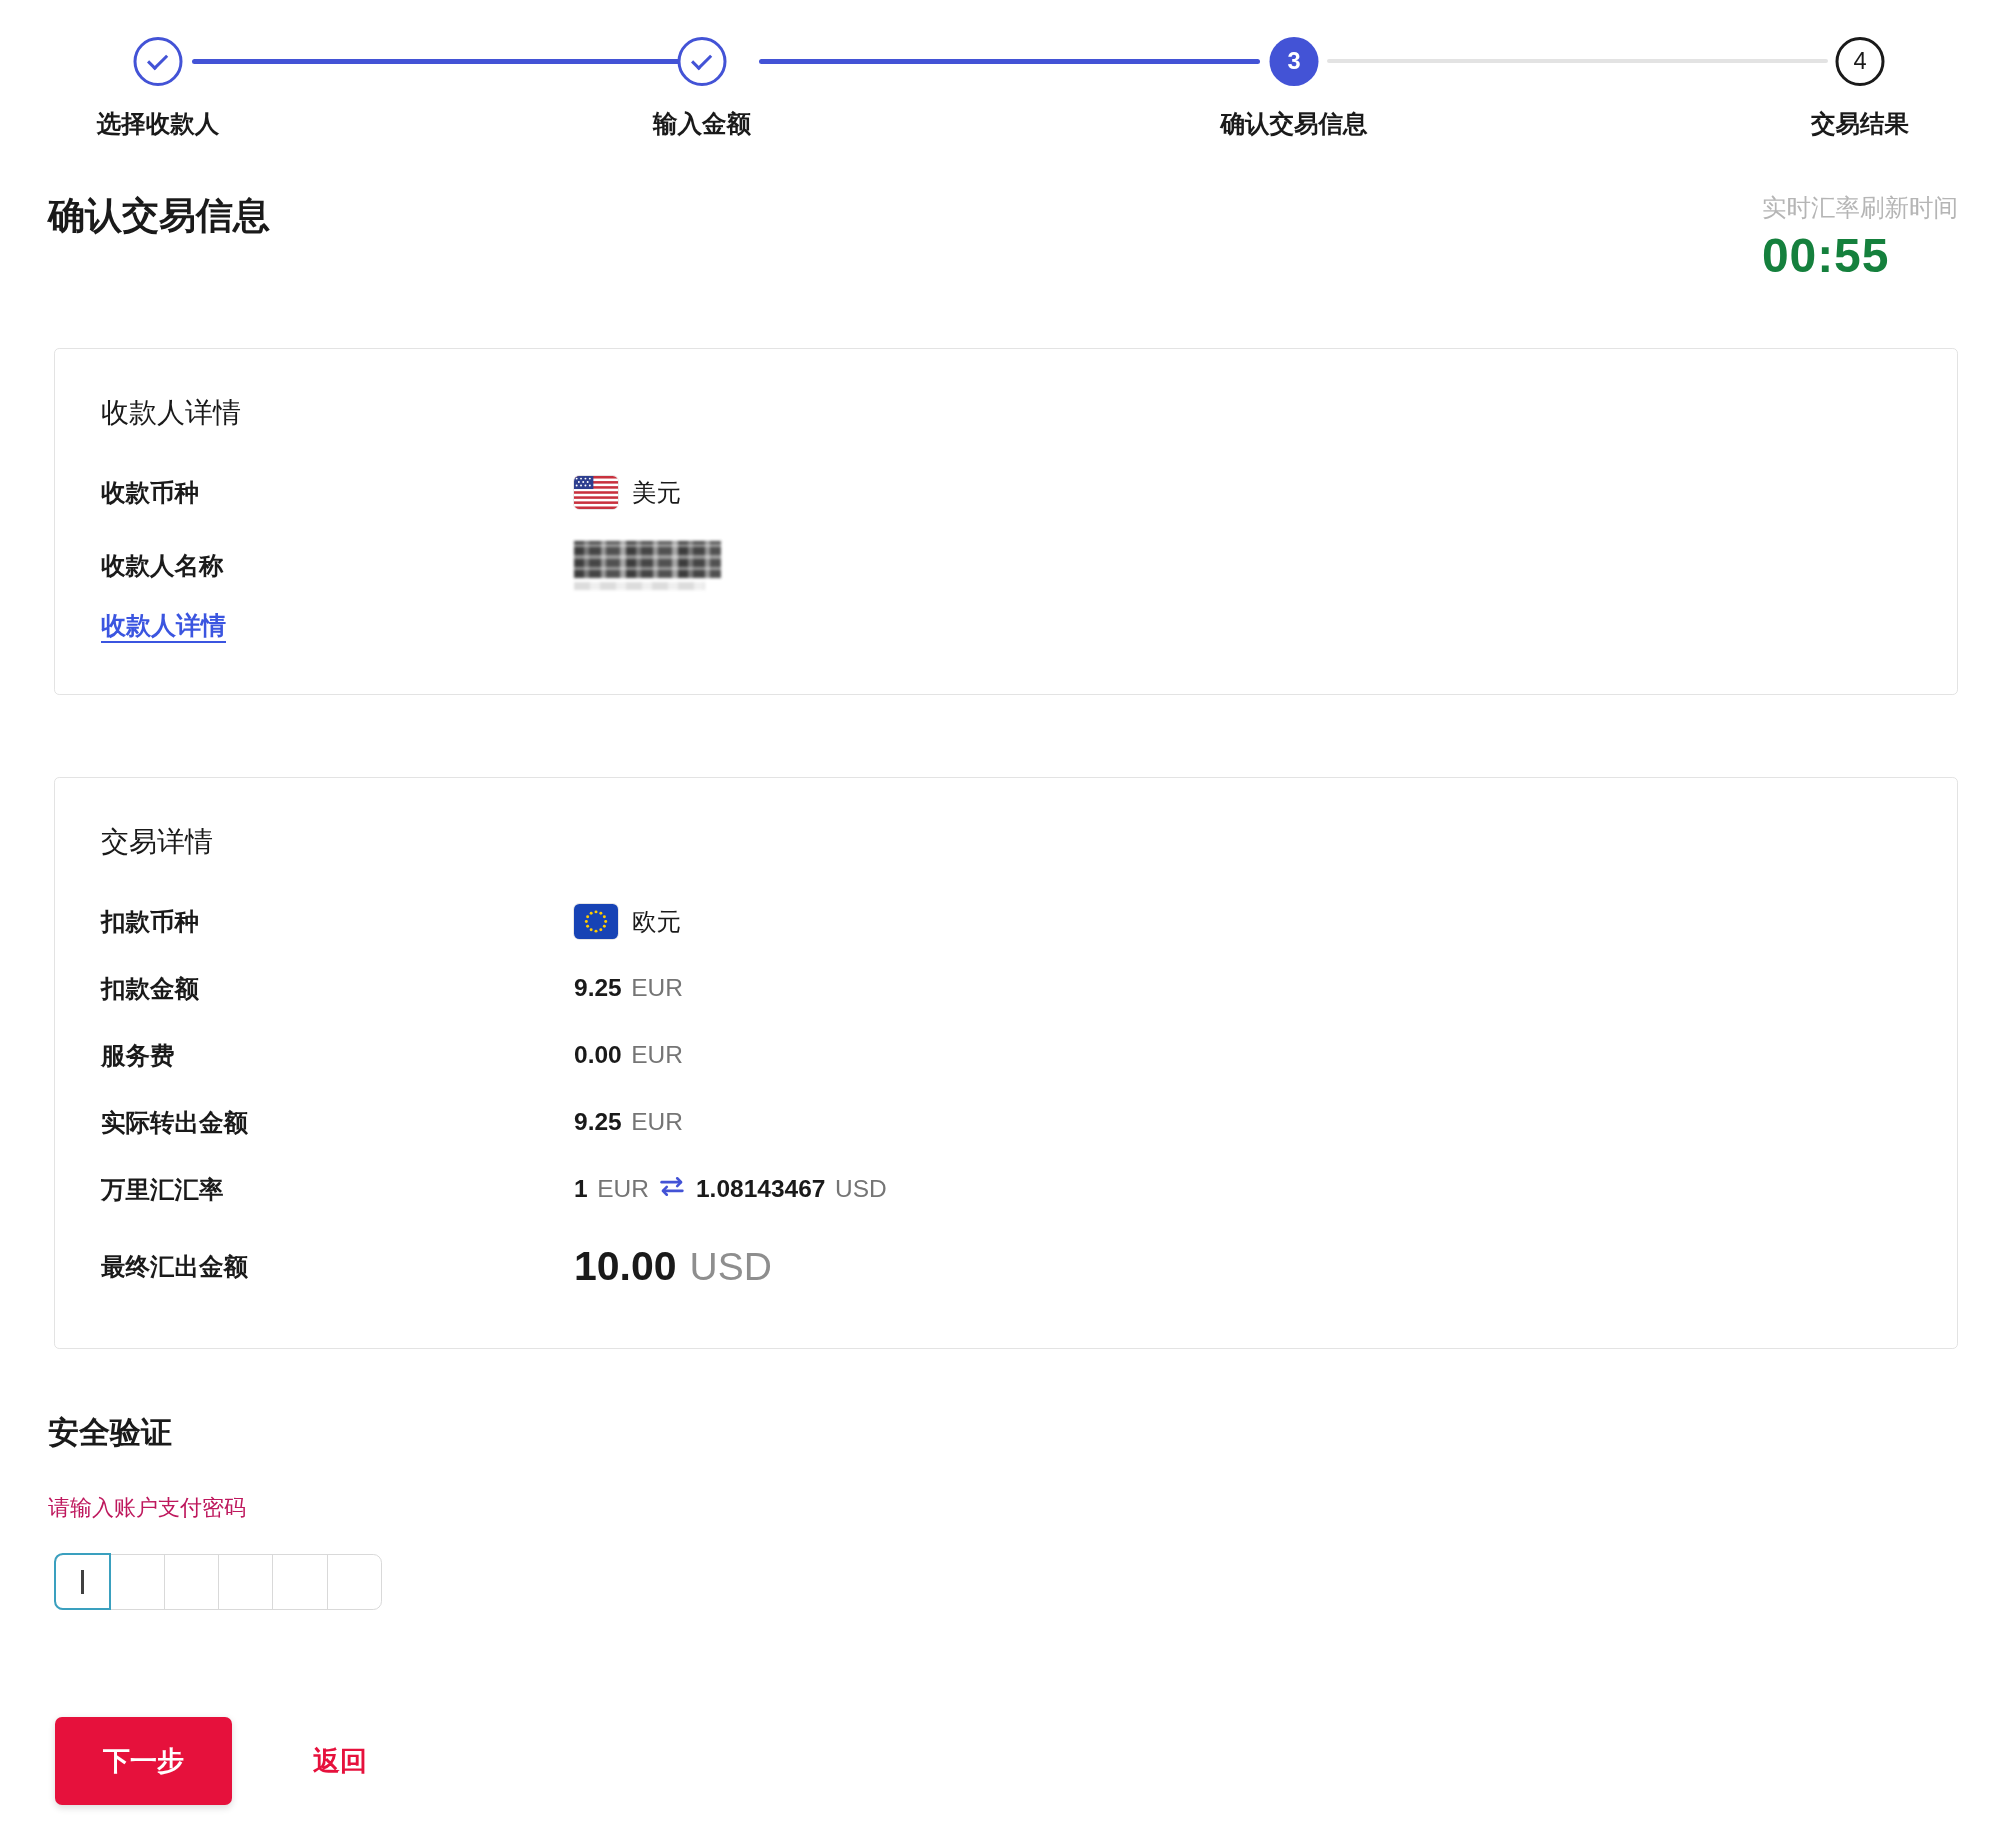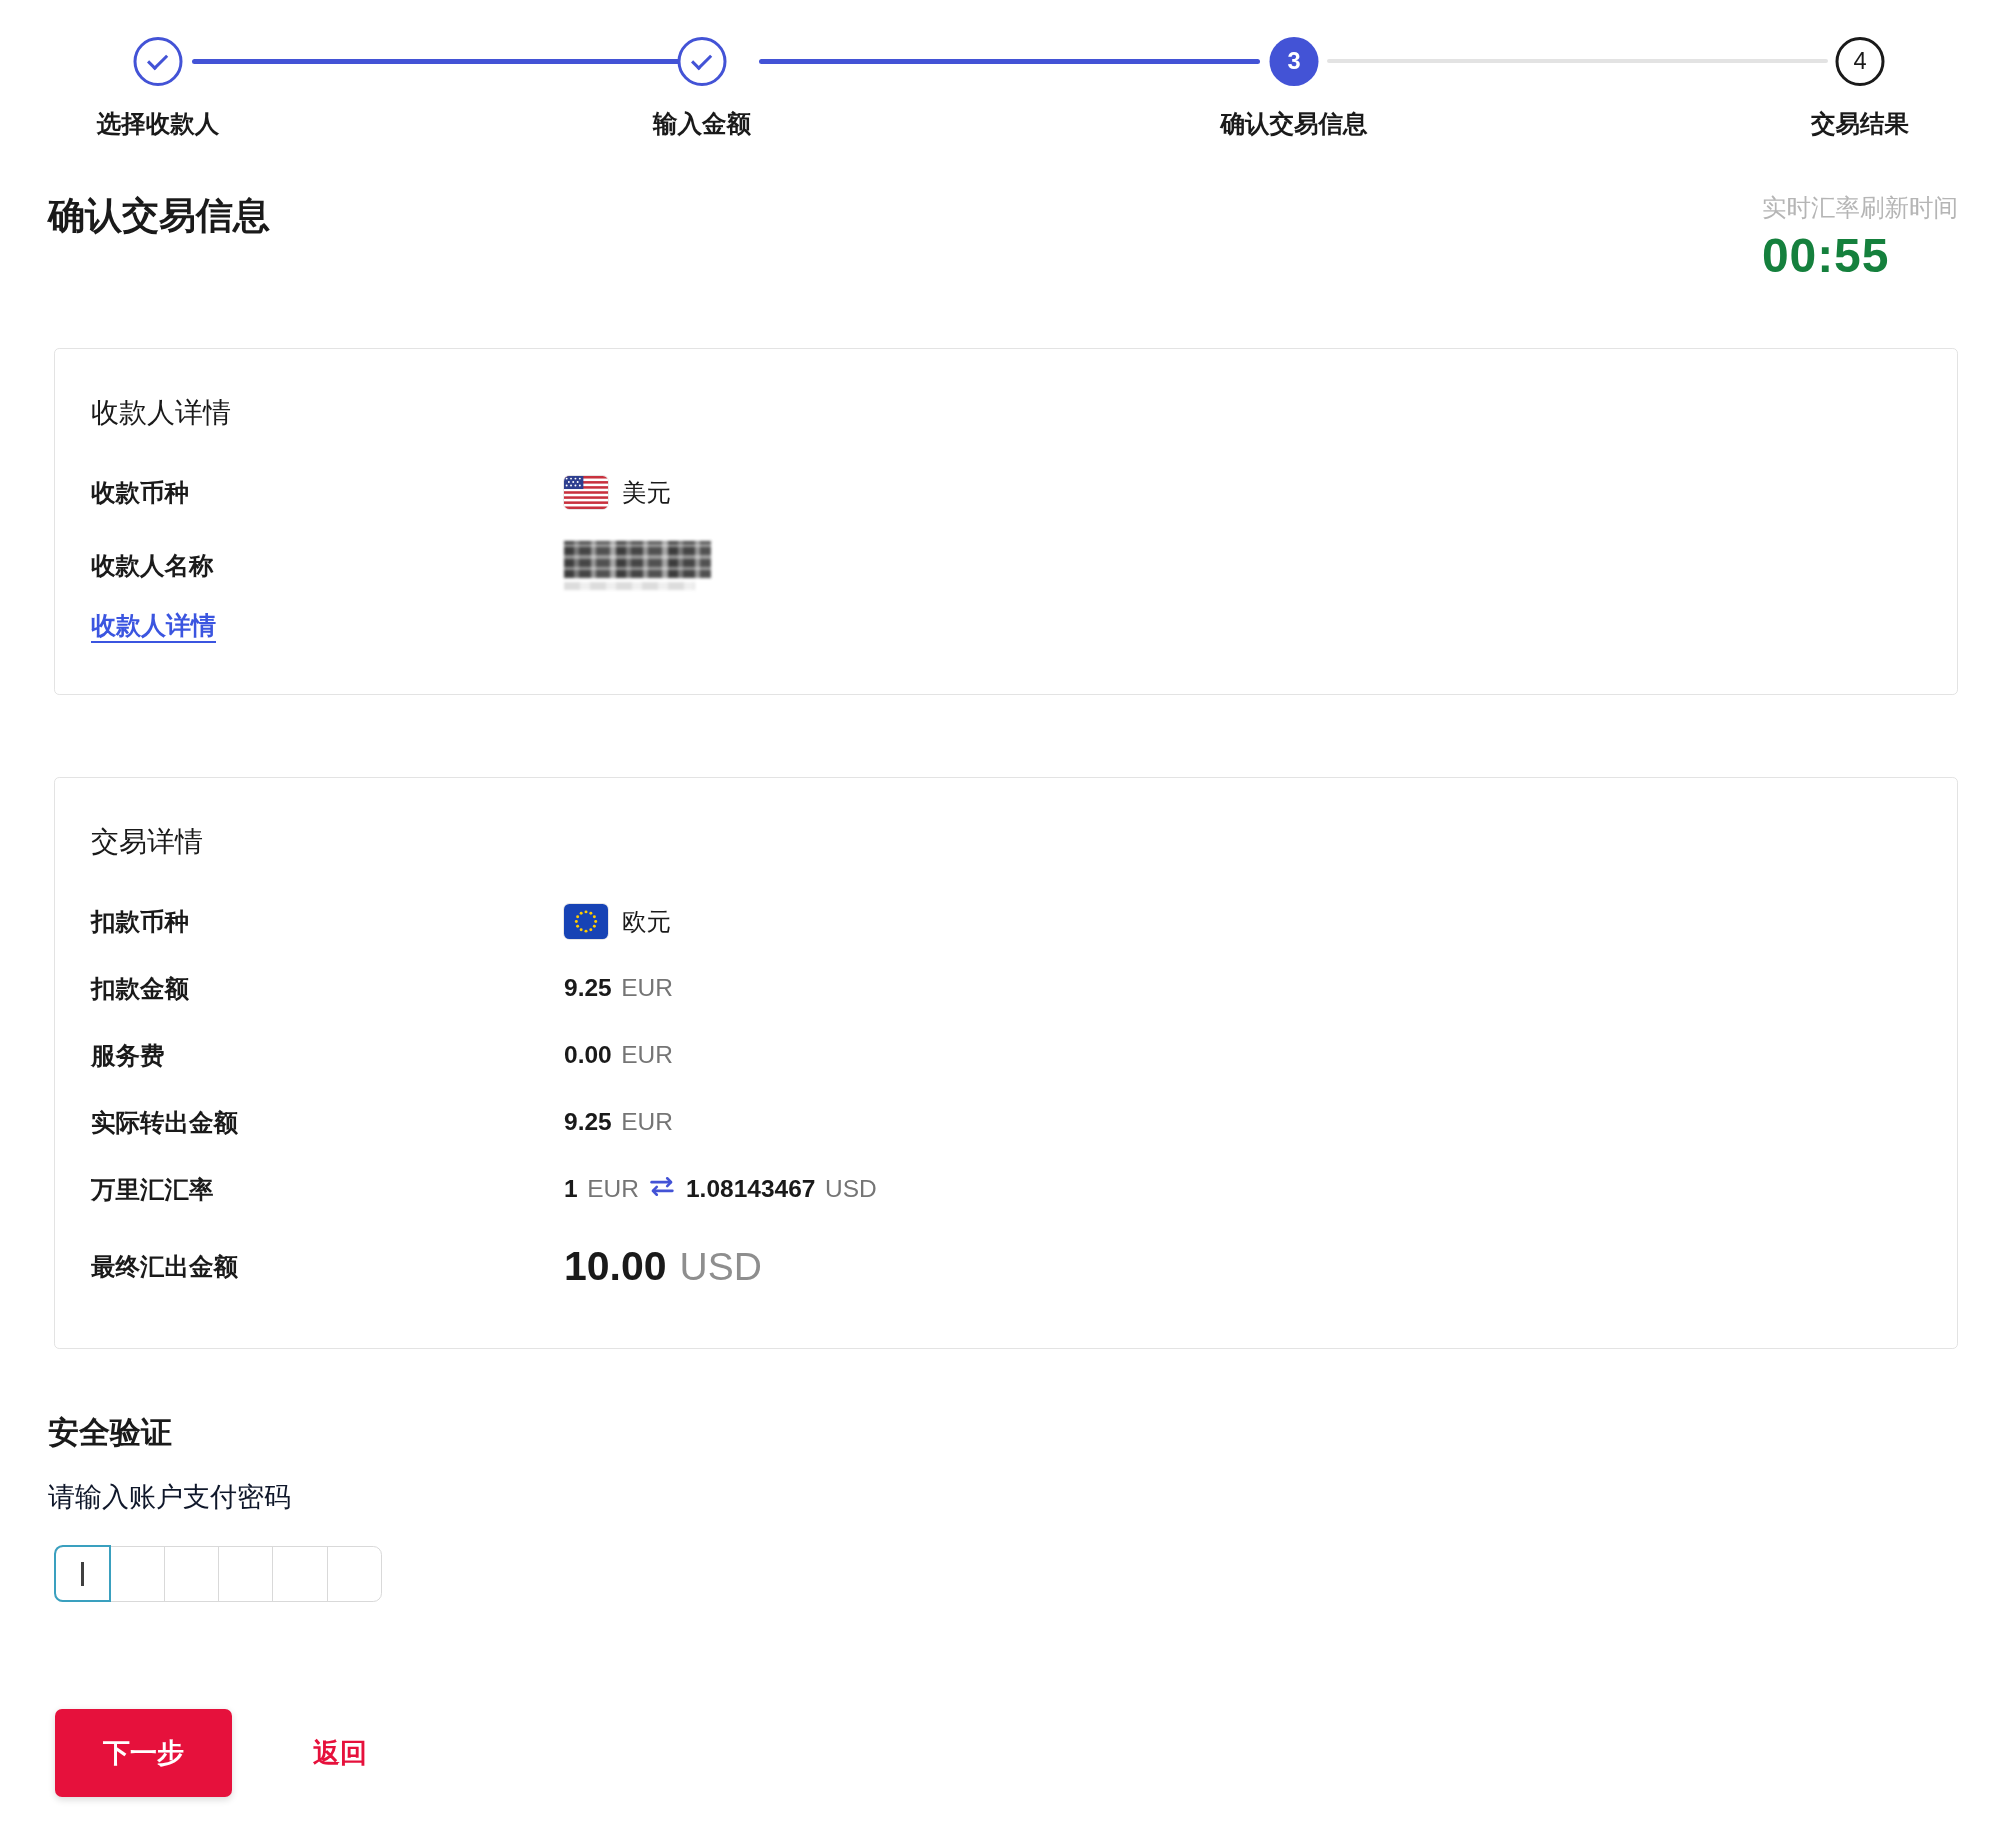--- a/index.html
+++ b/index.html
@@ -26,21 +26,21 @@
   .step-label { margin-top: 21px; font-size: 24.5px; font-weight: 600; color: #1a1a1a; white-space: nowrap; text-align: right; }
 
   
   .header { display: flex; justify-content: space-between; align-items: flex-start; padding: 44px 44px 0 48px; }
   .page-title { font-size: 37px; font-weight: 700; }
   .timer { text-align: left; }
   .timer-label { font-size: 24.5px; color: #b5b5b5; }
   .timer-value { font-size: 48px; font-weight: 700; color: #15803d; margin-top: 3.5px; letter-spacing: 0.9px; }
 
   
-  .card { margin: 65px 44px 0 54px; border: 1.7px solid #e3e3e3; border-radius: 5.2px; padding: 45px 36px 52px; background: #fff; }
+  .card { margin: 65px 44px 0 54px; border: 1.7px solid #e3e3e3; border-radius: 5.2px; padding: 45px 46px 52px; background: #fff; }
   .card + .card { margin-top: 82px; }
   .card-title { font-size: 28px; font-weight: 400; margin-bottom: 42px; }
   .row { display: grid; grid-template-columns: 473px 1fr; align-items: center; margin-bottom: 30px; min-height: 37px; }
   .row:last-of-type { margin-bottom: 0; }
   .row-label { font-size: 24.5px; font-weight: 700; }
   .row-value { display: flex; align-items: center; font-size: 24.5px; }
   .amt  { font-weight: 700; }
   .unit { color: #757575; margin-left: 9.6px; }
 
   .flag { width: 44px; height: 33px; border-radius: 5.2px; overflow: hidden; box-shadow: 0 0 0 0.9px rgba(0,0,0,0.10); margin-right: 14px; flex: none; display: flex; }
@@ -65,21 +65,21 @@
   .payee-link { display: inline-block; margin-top: 19px; font-size: 25px; font-weight: 600; color: #3b55e0; text-decoration: underline; text-underline-offset: 7px; text-decoration-thickness: 1.7px; cursor: pointer; }
 
   .exchange-icon { margin: 0 10.5px 0 10.5px; flex: none; }
 
   .row.final { min-height: 58px; margin-top: 8.7px; }
   .final-amt  { font-size: 41px; font-weight: 700; }
   .final-unit { font-size: 39px; color: #8e8e8e; margin-left: 13px; }
 
   
   .security-title { margin: 63px 0 0 48px; font-size: 31px; font-weight: 700; }
-  .security-hint  { margin: 25px 0 0 48px; font-size: 27px; color: #0f172a; }
+  .security-hint  { margin: 39px 0 0 48px; font-size: 22px; color: #be185d; }
   .pin { margin: 31px 0 0 55px; width: 327px; height: 56px; display: flex; border: 1.7px solid #d9d9d9; border-radius: 8.7px; background: #fff; }
   .pin-cell { flex: 1; border-right: 1.7px solid #d9d9d9; position: relative; display: flex; align-items: center; justify-content: center; cursor: text; }
   .pin-cell:last-child { border-right: none; }
   .pin-cell.focused::after { content: ""; position: absolute; inset: -1.7px; border: 2.6px solid #3aa0bf; border-radius: 8.7px 0 0 8.7px; pointer-events: none; }
   .caret { width: 2.6px; height: 24.5px; background: #404040; }
 
   
   .actions { display: flex; align-items: center; margin: 107px 0 0 55px; }
   .btn-next { width: 177px; height: 88px; background: #e6113c; color: #fff; font-size: 27px; font-weight: 600; border: none; border-radius: 7px; cursor: pointer; box-shadow: 0 2.6px 7px rgba(0,0,0,0.14); font-family: inherit; }
   .btn-back { margin-left: 81px; font-size: 27px; font-weight: 600; color: #e6113c; background: none; border: none; cursor: pointer; font-family: inherit; }

